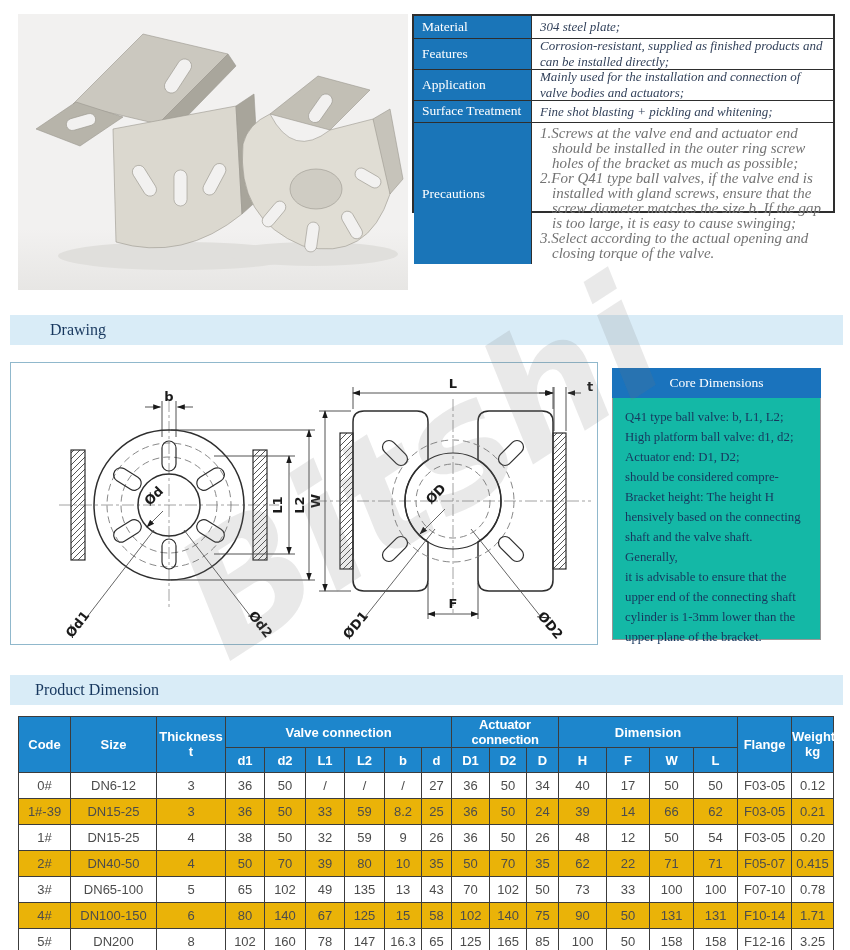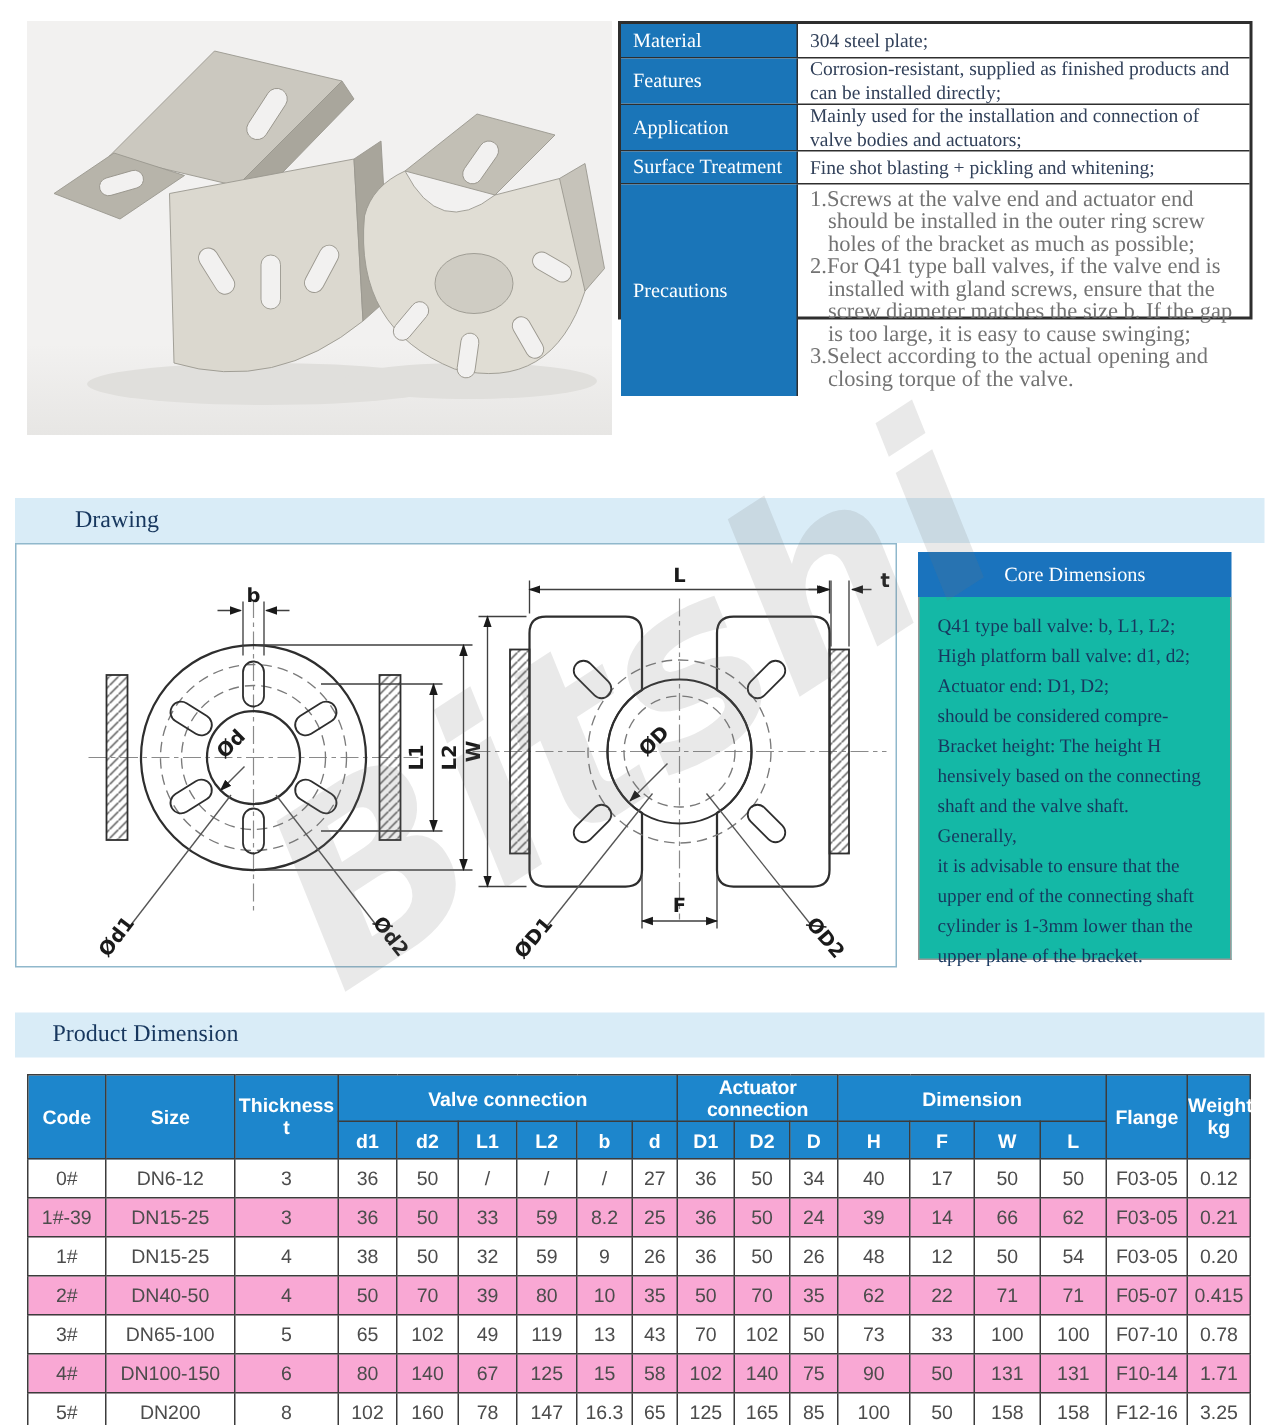--- a/index.html
+++ b/index.html
@@ -12,28 +12,28 @@
 
   
   .spec-table{position:absolute;left:412px;top:14px;width:423px;height:199px;
     border:2px solid #2e2e2e;box-sizing:border-box;display:flex;flex-direction:column;}
   .spec-row{display:flex;border-bottom:1px solid #2e2e2e;box-sizing:border-box;}
   .spec-row:last-child{border-bottom:none;flex:1;}
   .spec-label{width:118px;flex:0 0 118px;background:#1a75b8;color:#ffffff;
     font-size:13.5px;display:flex;align-items:center;padding-left:8px;box-sizing:border-box;
     border-right:1px solid #2e2e2e;}
   .spec-value{flex:1;padding:3px 8px;font-size:13px;color:#32415a;line-height:15.5px;
-    display:flex;flex-direction:column;justify-content:center;box-sizing:border-box;}
+    display:flex;flex-direction:column;justify-content:center;box-sizing:border-box;font-style:italic;}
   .h27{height:30px;} .h31{height:31px;}
   .prec-item{padding-left:12px;text-indent:-12px;font-size:15px;line-height:15px;color:#737373;}
 
   
   .section-bar{position:absolute;left:10px;width:833px;height:30px;background:#d9ecf7;
     color:#17375e;font-size:16px;line-height:30px;padding-left:25px;box-sizing:border-box;}
-  .bar-drawing{top:332px;padding-left:40px;} .bar-product{top:675px;}
+  .bar-drawing{top:315px;padding-left:40px;} .bar-product{top:675px;}
 
   
   .drawing-panel{position:absolute;left:10px;top:362px;width:588px;height:283px;
     border:1px solid #90b8cc;box-sizing:border-box;background:#ffffff;}
 
   
   .core-box{position:absolute;left:612px;top:368px;width:209px;height:272px;box-sizing:border-box;border-radius:12px;}
   .core-header{height:30px;background:#1a73bd;color:#ffffff;font-size:13.5px;
     display:flex;align-items:center;justify-content:center;}
   .core-body{height:242px;border:1px solid #979797;border-top:none;box-sizing:border-box;
@@ -46,21 +46,21 @@
     transform:rotate(-33deg);font-family:"DejaVu Sans",sans-serif;
     font-size:165px;font-weight:bold;font-style:italic;color:rgba(120,120,120,0.16);}
 
   
   table.dim{position:absolute;left:18px;top:716px;width:815px;border-collapse:collapse;
     table-layout:fixed;font-family:"Liberation Sans",sans-serif;}
   table.dim th,table.dim td{border:1px solid #3c3c3c;text-align:center;padding:0;}
   table.dim thead th{background:#1d86cc;color:#ffffff;font-weight:bold;font-size:13px;}
   table.dim thead tr.grp{height:24px;} table.dim thead tr.sub{height:25px;}
   table.dim td{height:25px;font-size:13px;color:#4c4c4c;background:#ffffff;}
-  table.dim tr.alt td{background:#f9a8d4;margin-top:48px;}
+  table.dim tr.alt td{background:#eab308;margin-top:48px;}
   .prewrap{white-space:pre-line;line-height:1.12;}
   th.tight{font-size:12px;letter-spacing:-0.2px;}
 
   
   .ol{fill:none;stroke:#2e2e2e;stroke-width:1.5;}
   .ol2{fill:none;stroke:#2e2e2e;stroke-width:1.2;}
   .dl{fill:none;stroke:#7a7a7a;stroke-width:0.9;stroke-dasharray:7 4;}
   .cl{stroke:#8a8a8a;stroke-width:0.8;stroke-dasharray:12 3 3 3;fill:none;}
   .xl{stroke:#3f3f3f;stroke-width:0.9;fill:none;}
   .tl{stroke:#555555;stroke-width:0.9;fill:none;}
@@ -403,21 +403,21 @@
           <td>F05-07</td>
           <td>0.415</td>
         </tr>
         <tr>
           <td>3#</td>
           <td>DN65-100</td>
           <td>5</td>
           <td>65</td>
           <td>102</td>
           <td>49</td>
-          <td>119</td>
+          <td>135</td>
           <td>13</td>
           <td>43</td>
           <td>70</td>
           <td>102</td>
           <td>50</td>
           <td>73</td>
           <td>33</td>
           <td>100</td>
           <td>100</td>
           <td>F07-10</td>

